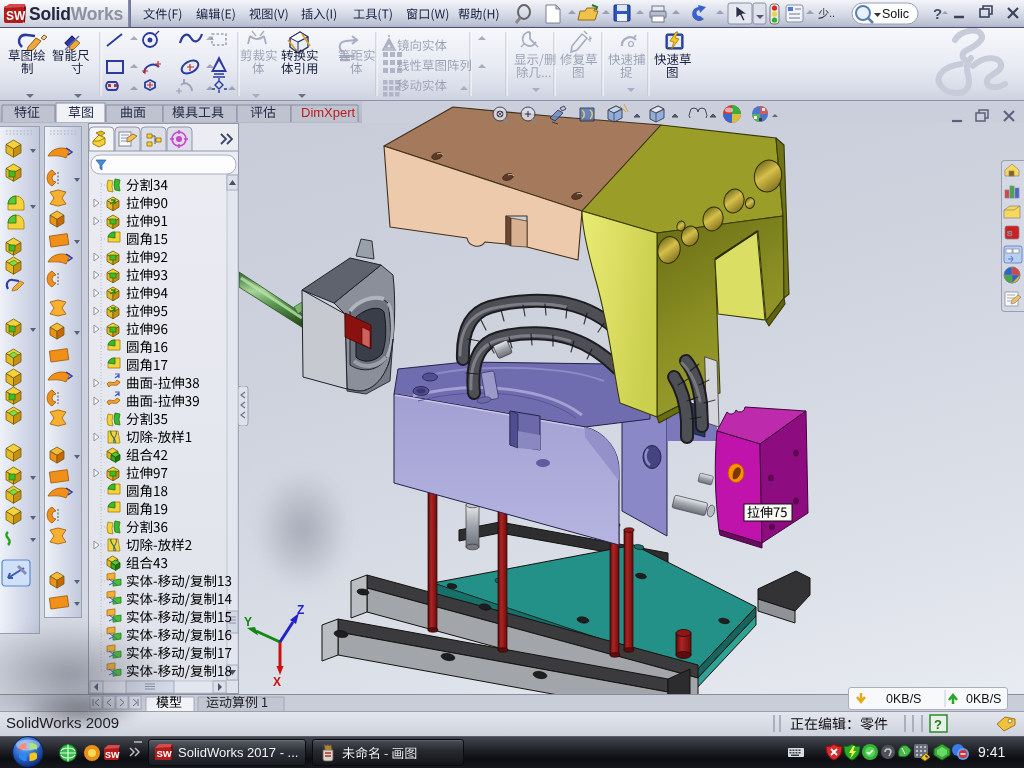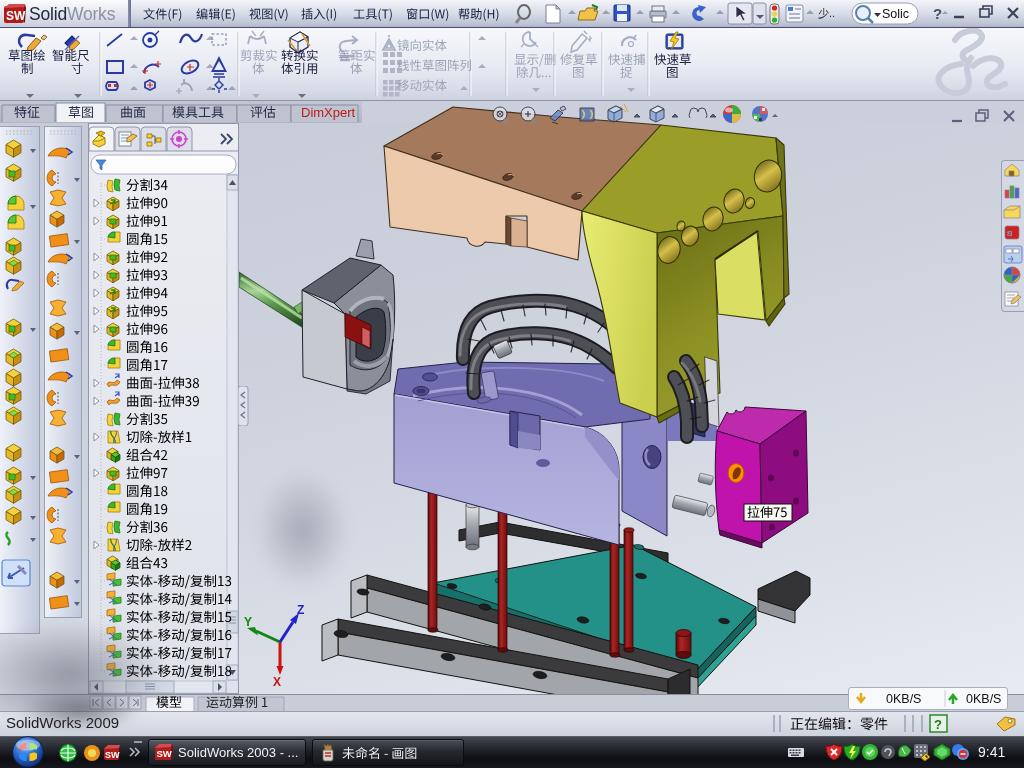--- a/index.html
+++ b/index.html
@@ -6,21 +6,21 @@
 </style></head><body>
 <div class="ab" style="left:0;top:0;width:1024px;height:28px;background:linear-gradient(#f4f5fa,#d5d9e6 55%,#bdc2d4 90%,#aeb3c8);border-bottom:1px solid #494e74">
 <div class="ab" style="left:0;top:0;width:128px;height:27px;background:linear-gradient(#fbfcfe,#dfe2ec 60%,#c8cdda)"></div>
 <div class="ab" style="left:128px;top:0;width:3px;height:27px;background:linear-gradient(90deg,#8d92ac,#6a6f92)"></div>
 <svg class="ab" style="left:3px;top:3px" width="23" height="22" viewBox="0 0 23 22">
 <rect x="1" y="3" width="20" height="17" rx="2" fill="#b01c1c"></rect>
 <path d="M1 5 L6 1 L22 1 L21 4 Z" fill="#d84a4a"></path>
       <path d="M21 4 L22 1 L23 5 L22 19 L21 20 Z" fill="#7a0f0f"></path>
 <text x="3" y="17" font-size="12" font-weight="bold" fill="#fff" font-family="Liberation Sans">SW</text>
 </svg>
-<div class="ab" style="left:29px;top:4px;font-size:17.5px;font-weight:normal;letter-spacing:-0.2px"><span style="color:#23283e">Solid</span><span style="color:#8e919f">Works</span></div>
+<div class="ab" style="left:29px;top:4px;font-size:17.5px;font-weight:bold;letter-spacing:-0.2px"><span style="color:#23283e">Solid</span><span style="color:#8e919f">Works</span></div>
 </div>
 <svg class="ab" style="left:512px;top:2px" width="440" height="24" viewBox="0 0 440 24">
 <g stroke="#555" fill="none">
       <ellipse cx="12" cy="10" rx="6" ry="7" stroke="#666" stroke-width="2"></ellipse>
       <path d="M8 16 L4 21" stroke-width="3" stroke="#888"></path>
     </g>
 <g transform="translate(33,2)">
       <path d="M1 1 h10 l4 4 v14 h-14 z" fill="#fff" stroke="#7a7f94"></path>
       <path d="M11 1 l4 4 h-4 z" fill="#c8cdda" stroke="#7a7f94"></path>
     </g>
@@ -969,21 +969,21 @@
 <path d="M74 8 l4 4 -4 4 M79 8 l4 4 -4 4" stroke="#b8bcc8" stroke-width="1.5" fill="none"></path>
 <path d="M78 2 h8" stroke="#b8bcc8" stroke-width="1.5"></path>
 </svg>
 <div class="ab" style="left:148px;top:739px;width:158px;height:27px;border-radius:3px;background:linear-gradient(#585c66,#2e3138 45%,#1a1c22);border:1px solid #0a0b0e;box-shadow:inset 0 1px 0 #6a6e78"></div>
 <svg class="ab" style="left:154px;top:743px" width="20" height="19" viewBox="0 0 20 19">
     <rect x="1" y="3" width="16" height="14" rx="1" fill="#b01c1c"></rect>
     <path d="M1 5 L5 1 L18 1 L17 4 Z" fill="#d84a4a"></path>
     <path d="M17 4 L18 1 L19 5 L18 17 L17 17 Z" fill="#7a0f0f"></path>
     <text x="2.5" y="14" font-size="9.5" font-weight="bold" fill="#fff" font-family="Liberation Sans">SW</text>
   </svg>
-<div class="ab" style="left:178px;top:745px;font-size:13px;color:#f2f2f4">SolidWorks 2003 - ...</div>
+<div class="ab" style="left:178px;top:745px;font-size:13px;color:#f2f2f4">SolidWorks 2017 - ...</div>
 <div class="ab" style="left:312px;top:739px;width:152px;height:27px;border-radius:3px;background:linear-gradient(#4a4d56,#26282e 45%,#141519);border:1px solid #0a0b0e;box-shadow:inset 0 1px 0 #5a5e68"></div>
 <svg class="ab" style="left:318px;top:743px" width="20" height="19" viewBox="0 0 20 19">
     <path d="M5 7 h10 v9 a2 2 0 0 1 -2 2 h-6 a2 2 0 0 1 -2 -2 z" fill="#d8d4c8" stroke="#6a645a" stroke-width="0.8"></path>
     <path d="M7 7 L6 1 l2.5 2 L10 1 l1 2 2 -1.5 L14 7" fill="#b08040" stroke="#6a5028" stroke-width="0.7"></path>
     <path d="M7 10 h6 M7 13 h6" stroke="#b03030" stroke-width="1.3"></path>
   </svg>
 <svg class="ab" style="left:780px;top:738px" width="244px" height="28" viewBox="0 0 244 28">
 <g transform="translate(8,8)">
       <rect x="0" y="2" width="16" height="9" rx="1" fill="#d8dce4"></rect>
       <g fill="#3a3e48">

